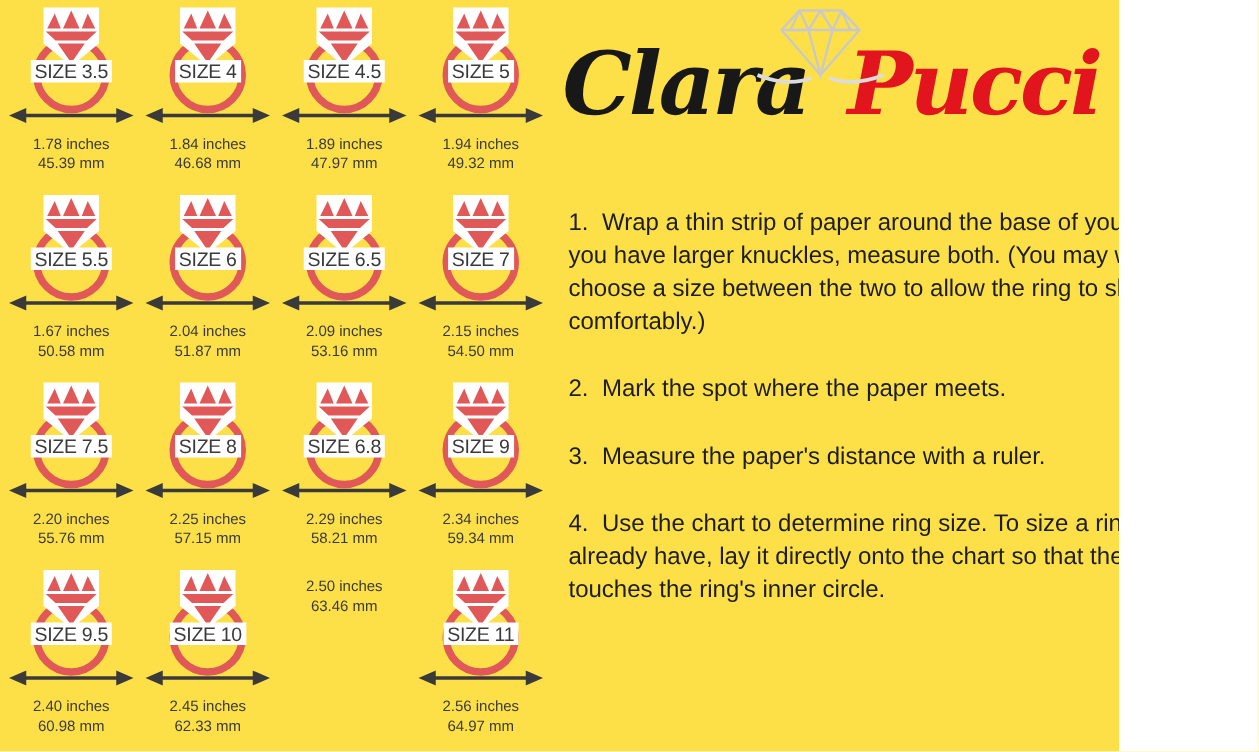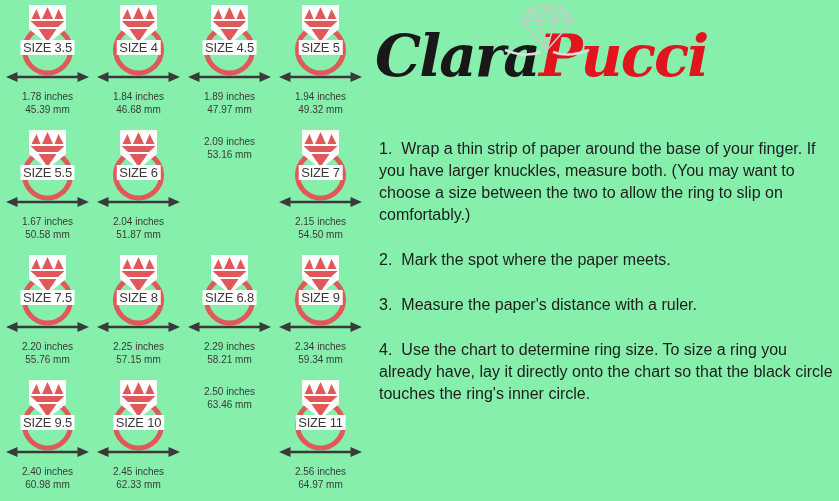--- a/index.html
+++ b/index.html
@@ -1,17 +1,17 @@
 <!DOCTYPE html>
 <html style="--ring-color: #e05858; --arrow-color: #3a3a3a; --label-color: #3a3a3a; --brand1: #181818; --brand2: #e2151f; --brand-diamond: #c9c9c9;"><head>
 <meta charset="utf-8">
 <style>
   html,body { margin:0; padding:0; background:#fff; }
   .page {
-    position:relative; width:839px; height:501px; background:#86efac;
+    position:relative; width:746px; height:501px; background:#fde047;
     overflow:hidden; font-family:"Liberation Sans", sans-serif;text-decoration:underline;
   }
 
   
   .chart-grid {
     position:absolute; left:2px; top:4px;
     display:grid; grid-template-columns:repeat(4,91px); grid-auto-rows:125px;
   }
   .cell { display:flex; flex-direction:column; align-items:center; }
   .ring-figure { position:relative; width:91px; height:80px; }
@@ -29,21 +29,21 @@
   .gem-back   { fill:#ffffff; }
   .gem-facet  { fill:var(--ring-color,#e05858); }
   .band-circle{ fill:none; stroke:var(--ring-color,#e05858); stroke-width:5; }
   .arrow-line { stroke:var(--arrow-color,#3a3a3a); stroke-width:2.4; }
   .arrow-head { fill:var(--arrow-color,#3a3a3a); }
 
   
   .right-col { position:absolute; left:375px; top:0; width:458px; }
   .logo {
     position:relative; height:102px; padding-top:16px;
-    display:flex; align-items:baseline; 
+    display:flex; align-items:baseline; gap:26px;
     font-family:"DejaVu Serif", serif; font-style:italic; font-weight:bold;
   }
   .logo-word { font-size:58px; line-height:80px; letter-spacing:-2px; }
   .logo-word1 { color:var(--brand1,#181818); }
   .logo-word2 { color:var(--brand2,#e2151f); }
   .logo-diamond { position:absolute; left:126px; top:0; }
   .logo-diamond-line { stroke:var(--brand-diamond,#c9c9c9); fill:none; stroke-width:1.6; }
   .logo-diamond-swoosh { stroke:#dcdcdc; fill:none; stroke-width:2.5; }
 
   .guide-title {
@@ -199,20 +199,37 @@
 </div>
         <span class="ring-label">SIZE 6</span>
       </div>
       <div class="meas">
         <div>2.04 inches</div>
         <div>51.87 mm</div>
       </div>
     </div>
 
     <div class="cell">
+      <div class="ring-figure">
+        <div class="ring-slot">
+  <svg viewBox="0 0 91 80" xmlns="http://www.w3.org/2000/svg">
+    <circle class="band-circle" cx="45.5" cy="46" r="23"></circle>
+    <polygon class="gem-back" points="27,1 64,1 64,25 45.5,40 27,25"></polygon>
+    <polygon class="gem-facet" points="29.5,15 34.5,5 38.5,15"></polygon>
+    <polygon class="gem-facet" points="40,15 45.5,3 51,15"></polygon>
+    <polygon class="gem-facet" points="52.5,15 56.5,5 61.5,15"></polygon>
+    <polygon class="gem-facet" points="28.5,17 62.5,17 56,23 35,23"></polygon>
+    <polygon class="gem-facet" points="36.5,25 54.5,25 45.5,38"></polygon>
+    <line class="arrow-line" x1="12" y1="73" x2="79" y2="73"></line>
+    <polygon class="arrow-head" points="4,73 15.5,68 15.5,78"></polygon>
+    <polygon class="arrow-head" points="87,73 75.5,68 75.5,78"></polygon>
+  </svg>
+</div>
+        <span class="ring-label">SIZE 6.5</span>
+      </div>
       <div class="meas">
         <div>2.09 inches</div>
         <div>53.16 mm</div>
       </div>
     </div>
 
     <div class="cell">
       <div class="ring-figure">
         <div class="ring-slot">
   <svg viewBox="0 0 91 80" xmlns="http://www.w3.org/2000/svg">

